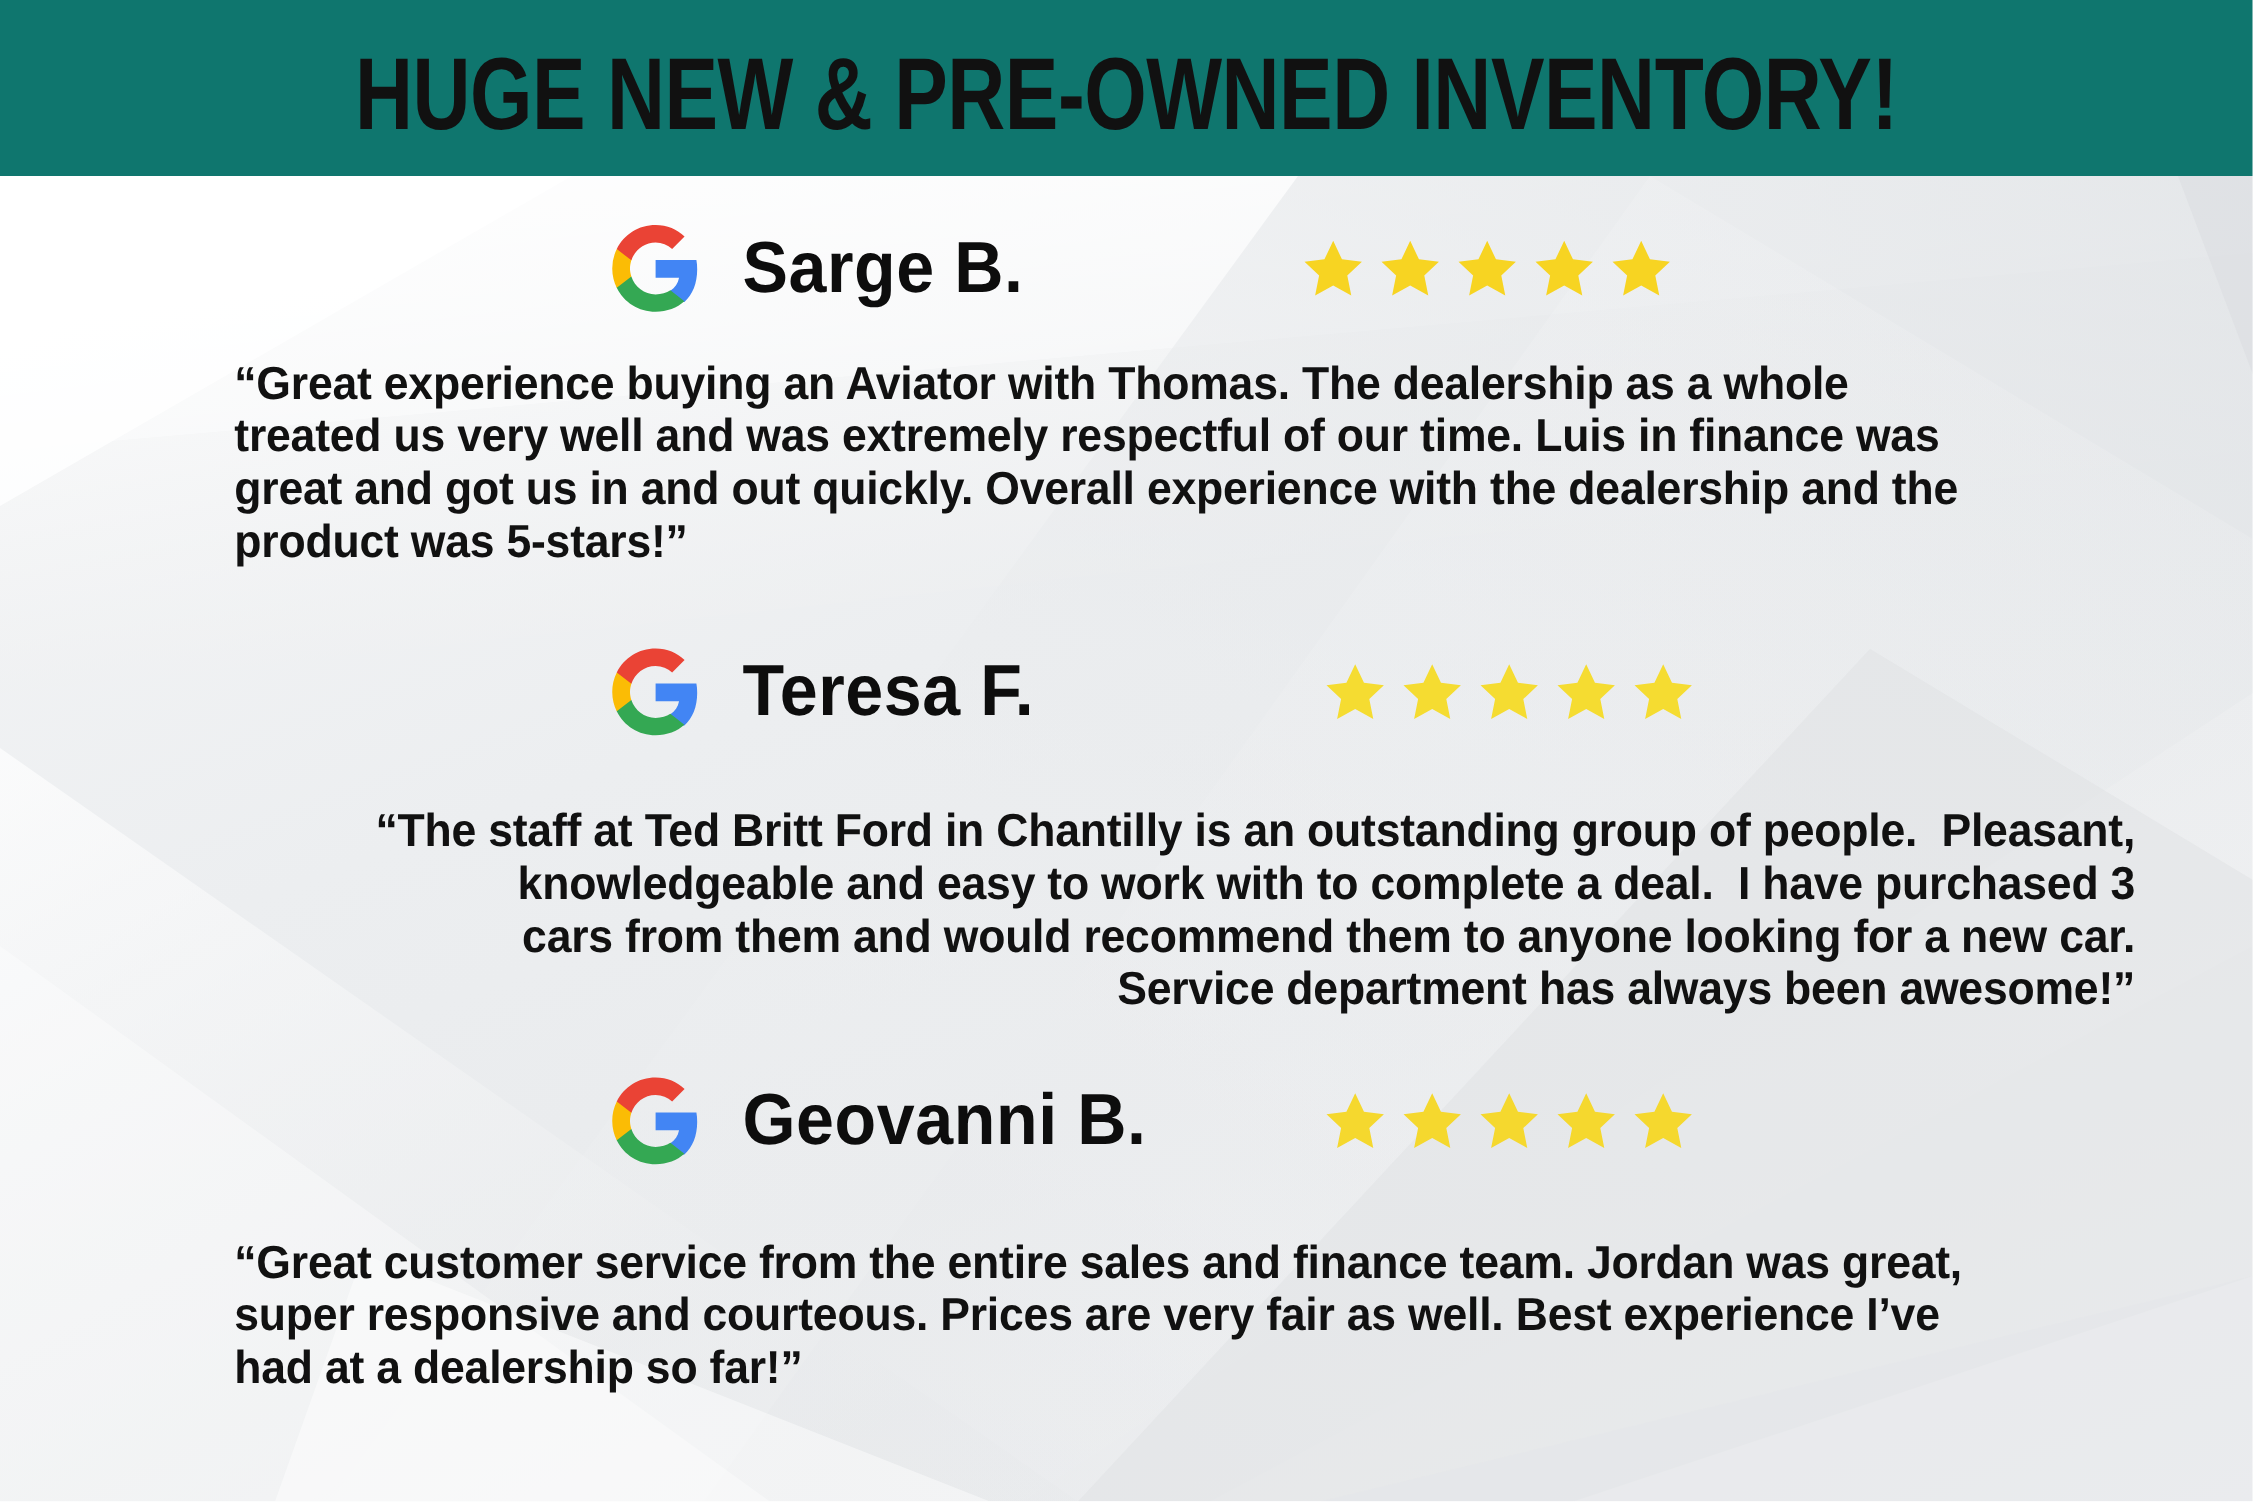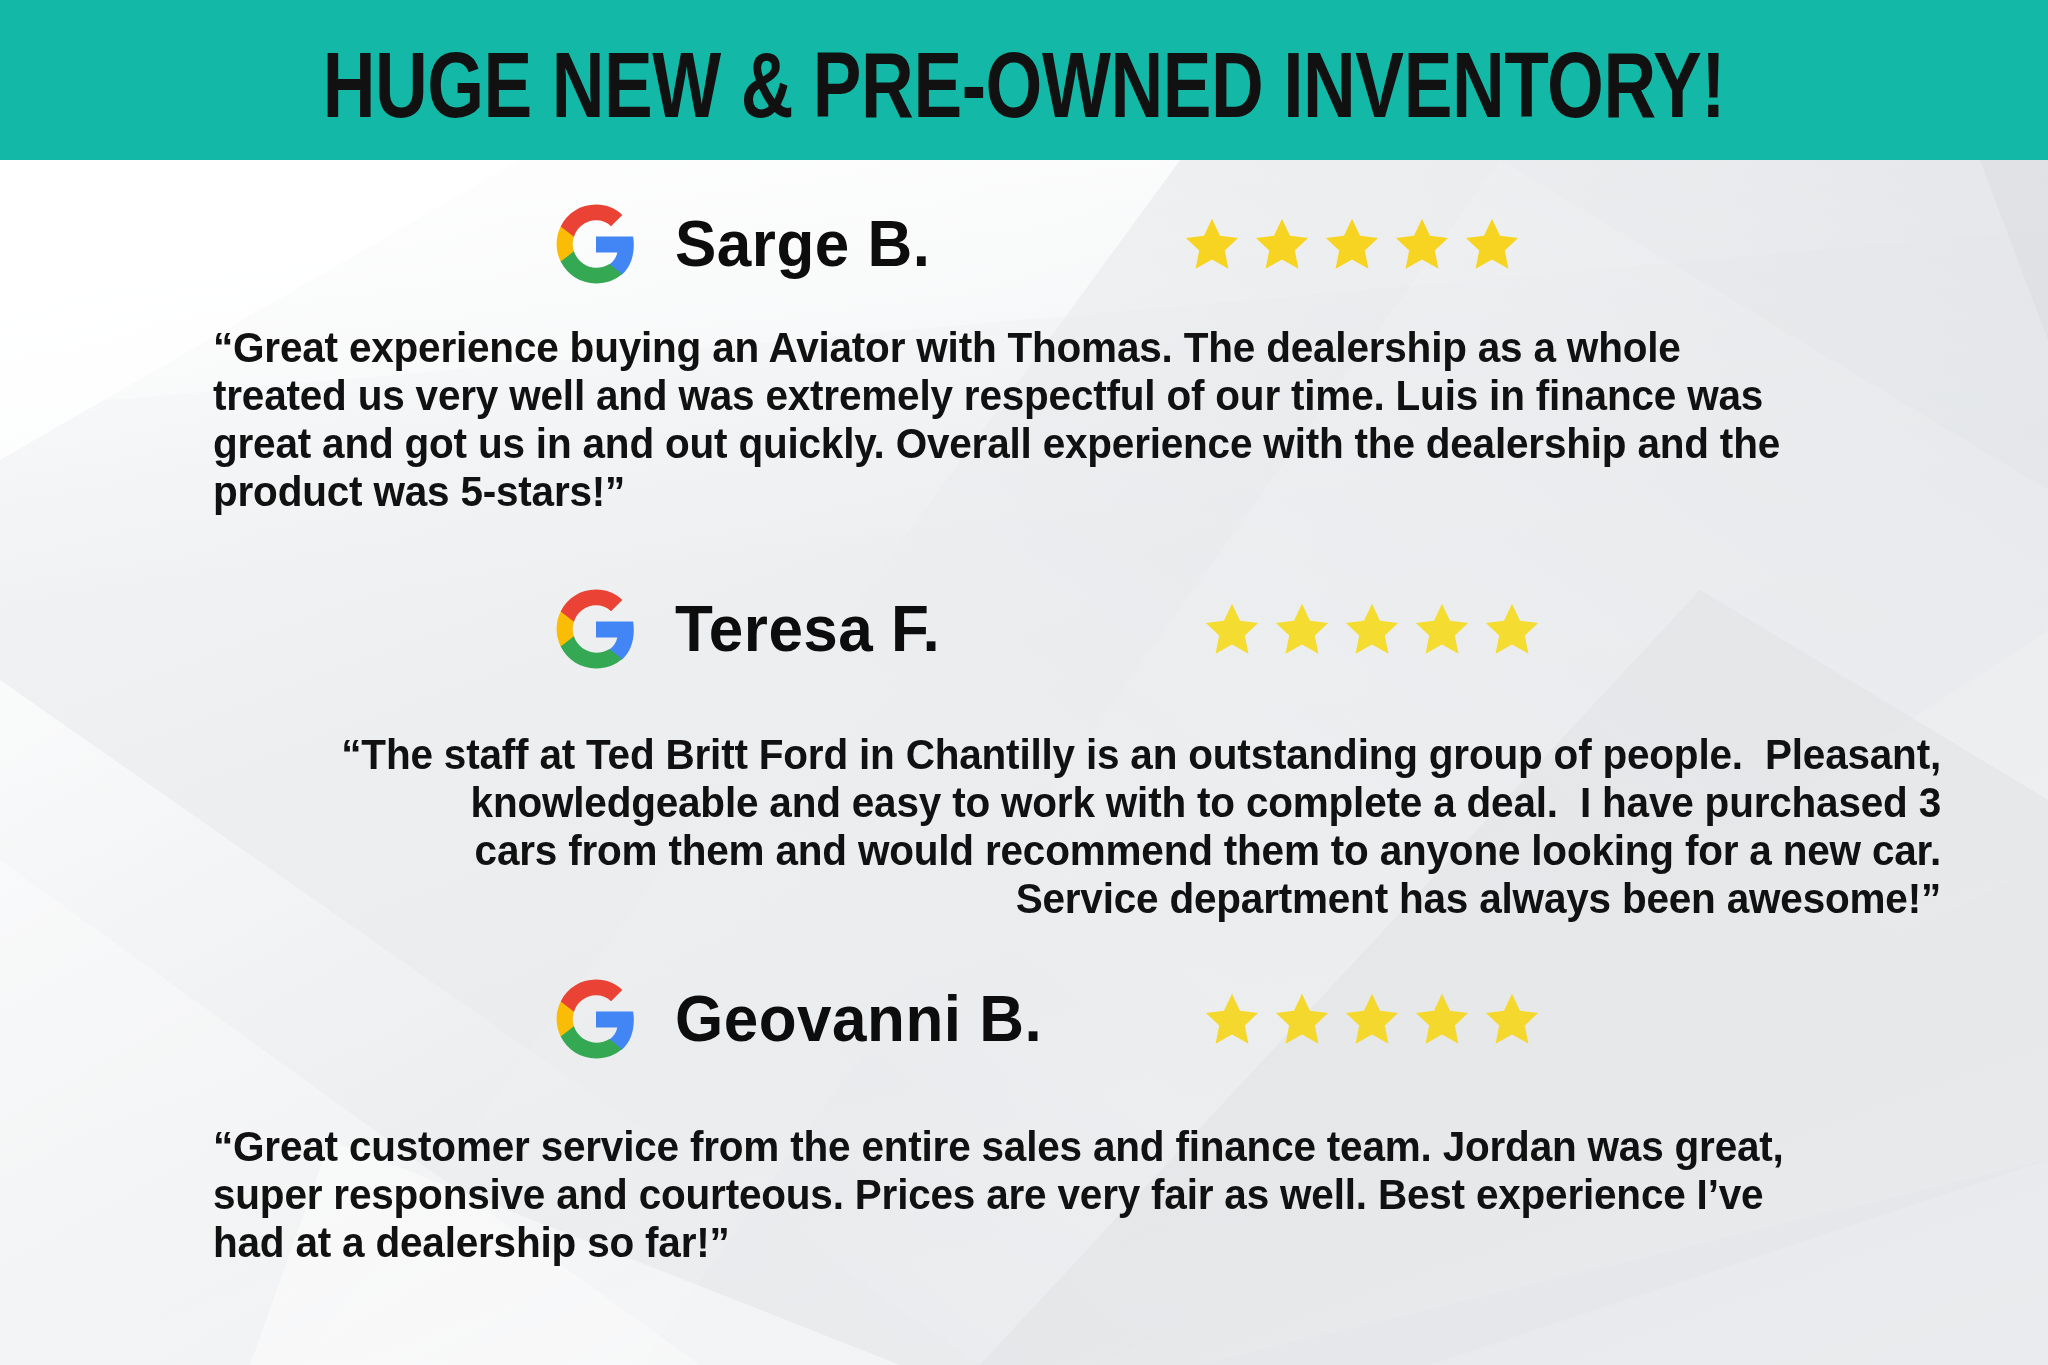--- a/index.html
+++ b/index.html
@@ -20,21 +20,21 @@
     overflow: hidden;
     background: #ffffff;
   }
 
   
   #headline-bar {
     position: absolute;
     top: 0; left: 0;
     width: 2048px;
     height: 160px;
-    background: #14b8a6;
+    background: #0f766e;
     z-index: 30;
     display: flex;
     align-items: center;
     justify-content: center;
   }
 
   #headline-text {
     font-family: "Liberation Sans", sans-serif;
     font-weight: 700;
     font-size: 83px;

